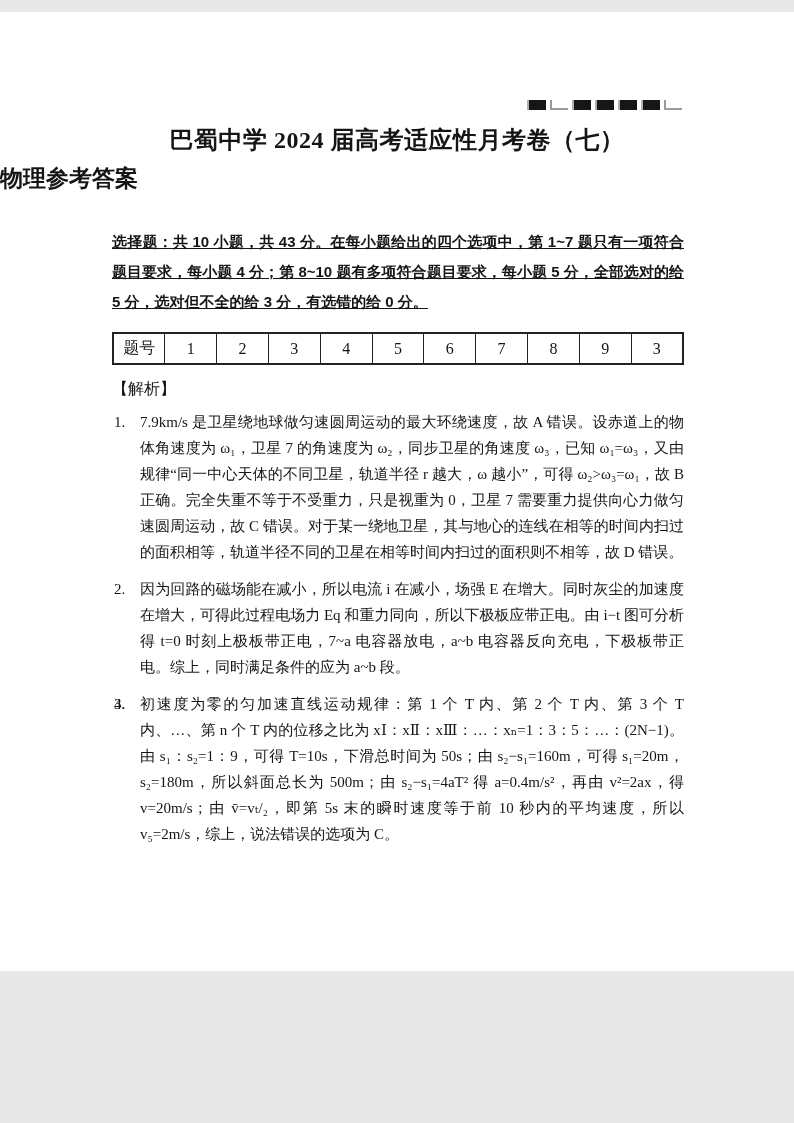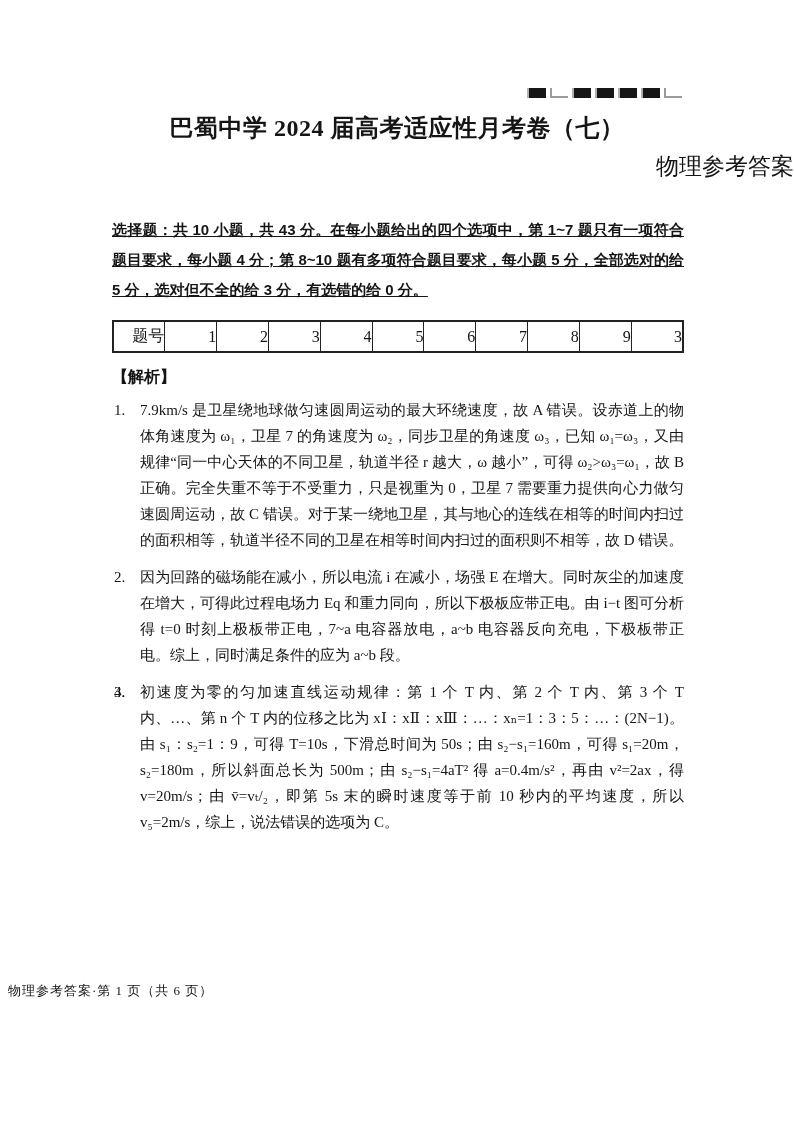--- a/index.html
+++ b/index.html
@@ -1,53 +1,53 @@
 <!DOCTYPE html>
 <html lang="zh"><head>
 <meta charset="utf-8">
 <style>
   html,body{margin:0;padding:0;background:#e8e8e8;}
   .page{
     position:relative;
-    width:794px;height:1123px;
-    margin:0 auto;
+    width:794px;height:959px;
+    margin:12px auto;
     background:#ffffff;
     color:#151515;
     overflow:hidden;
     font-family:"Liberation Serif","DejaVu Serif",serif;
   }
   
   .marks{position:absolute;top:88px;left:527px;display:flex;align-items:flex-end;gap:4px;}
   .mark-square{display:inline-block;width:19px;height:10px;background:#161616;border-left:2px solid #b0b0b0;box-sizing:border-box;}
   .mark-corner{display:inline-block;width:18px;height:10px;border-left:2px solid #9a9a9a;border-bottom:2px solid #9a9a9a;box-sizing:border-box;}
   
   .title{margin:0;padding-top:112px;text-align:center;font-size:24px;font-weight:bold;letter-spacing:0.5px;}
-  .subtitle{margin:7px 0 0;text-align:right;font-size:23px;font-weight:normal;}
+  .subtitle{margin:7px 0 0;text-align:left;font-size:23px;font-weight:bold;}
   
   .content{margin:33px 110px 0 112px;}
   .intro{
     font-family:"Liberation Sans","DejaVu Sans",sans-serif;
     font-weight:bold;font-size:15px;line-height:30px;
     text-align:justify;
     text-decoration:underline;
   }
   
   .answer-table{
     margin-top:8px;width:100%;table-layout:fixed;
     border-collapse:collapse;border:2px solid #222;
     font-size:16px;
   }
   .answer-table th,.answer-table td{
     border:1px solid #222;height:29px;padding:0;
-    text-align:right;vertical-align:middle;font-weight:normal;
+    text-align:center;vertical-align:middle;font-weight:normal;
   }
   .analysis-heading{
     margin-top:13px;
     font-family:"Liberation Sans","DejaVu Sans",sans-serif;
-    font-weight:bold;font-size:16px;line-height:22px;
+    font-weight:normal;font-size:16px;line-height:22px;
   }
   .items{margin-top:9px;}
   .item{
     position:relative;padding-left:28px;margin-bottom:11px;
     font-size:15px;line-height:26px;text-align:justify;
   }
   .item-num{position:absolute;left:2px;top:0;}
   .footer{
     position:absolute;left:8px;top:982px;width:100%;
     text-align:left;font-size:13px;letter-spacing:1px;

